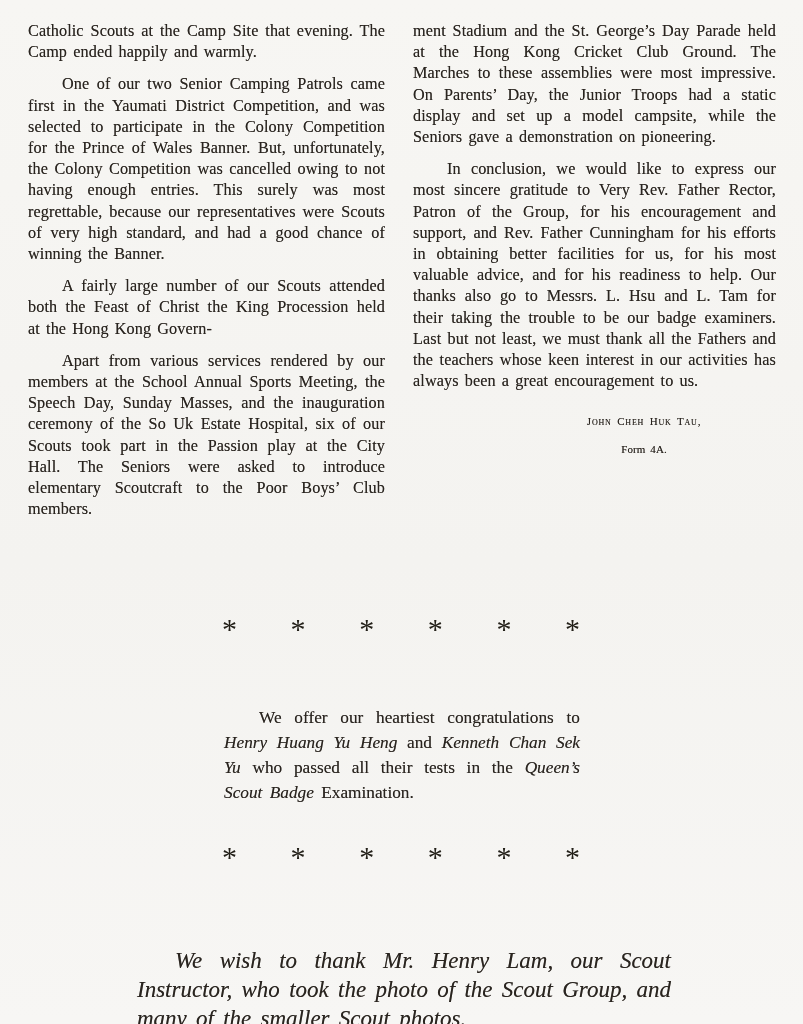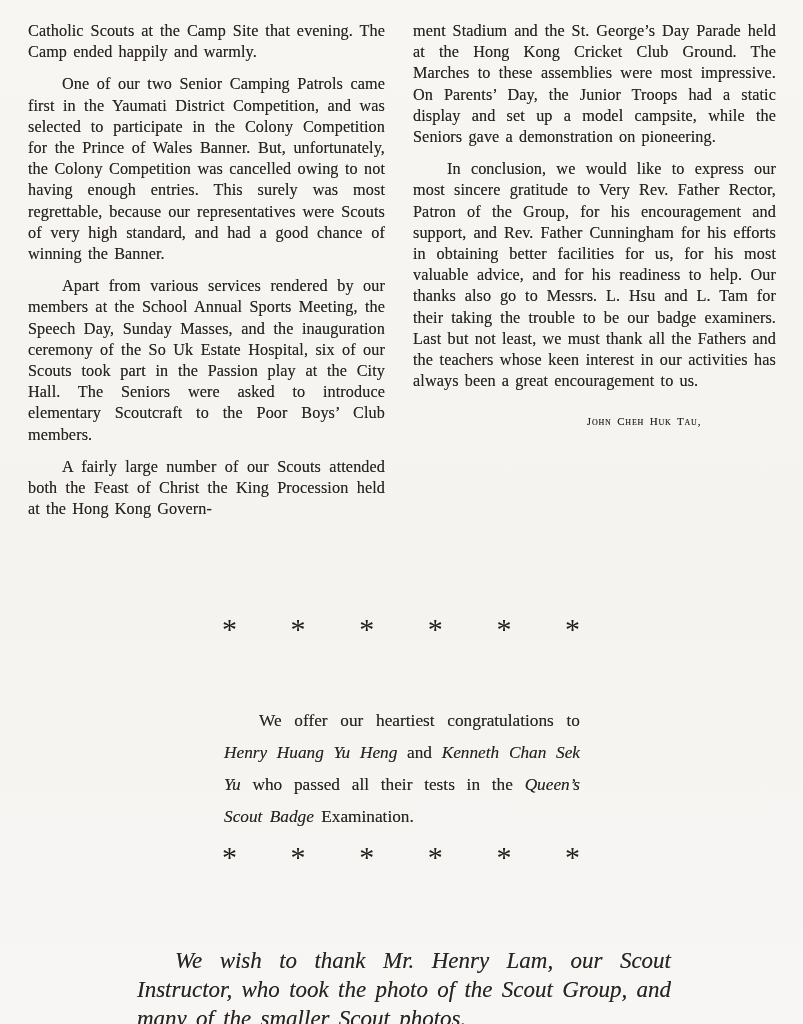--- a/index.html
+++ b/index.html
@@ -60,21 +60,21 @@
     color: #232019;
   }
   .divider-top    { top: 614px; }
   .divider-bottom { top: 842px; }
   .congrats {
     position: absolute;
     left: 224px;
     top: 688px;
     width: 356px;
     font-size: 17.3px;
-    line-height: 32px;
+    line-height: 25px;
     text-align: justify;
     text-indent: 35px;
     word-spacing: 3px;
     text-shadow: 0 0 0.4px rgba(41,36,31,0.5);
   }
   .congrats i { font-style: italic; }
   .photo-credit {
     position: absolute;
     left: 137px;
     top: 923px;
@@ -88,28 +88,29 @@
     text-shadow: 0 0 0.4px rgba(41,36,31,0.5);
   }
 </style>
 </head>
 <body>
 
 <div class="columns">
   <div class="col col-left">
     <p class="continued">Catholic Scouts at the Camp Site that evening.  The Camp ended happily and warmly.</p>
     <p>One of our two Senior Camping Patrols came first in the Yaumati District Competition, and was selected to participate in the Colony Competition for the Prince of Wales Banner.  But, unfortunately, the Colony Competition was cancelled owing to not having enough entries.  This surely was most regrettable, because our representatives were Scouts of very high standard, and had a good chance of winning the Banner.</p>
+    <p>A fairly large number of our Scouts attended both the Feast of Christ the King Procession held at the Hong Kong Govern-</p>
     <p>Apart from various services rendered by our members at the School Annual Sports Meeting, the Speech Day, Sunday Masses, and the inauguration ceremony of the So Uk Estate Hospital, six of our Scouts took part in the Passion play at the City Hall.  The Seniors were asked to introduce elementary Scoutcraft to the Poor Boys’ Club members.</p>
-    <p>A fairly large number of our Scouts attended both the Feast of Christ the King Procession held at the Hong Kong Govern-</p>
   </div>
   <div class="col col-right">
     <p class="continued">ment Stadium and the St. George’s Day Parade held at the Hong Kong Cricket Club Ground.  The Marches to these assemblies were most impressive.  On Parents’ Day, the Junior Troops had a static display and set up a model campsite, while the Seniors gave a demonstration on pioneering.</p>
     <p>In conclusion, we would like to express our most sincere gratitude to Very Rev. Father Rector, Patron of the Group, for his encouragement and support, and Rev. Father Cunningham for his efforts in obtaining better facilities for us, for his most valuable advice, and for his readiness to help.  Our thanks also go to Messrs. L. Hsu and L. Tam for their taking the trouble to be our badge examiners.  Last but not least, we must thank all the Fathers and the teachers whose keen interest in our activities has always been a great encouragement to us.</p>
     <div class="signature">
       <div class="sig-name">John Cheh Huk Tau,</div>
+      <div class="sig-form">Form 4A.</div>
     </div>
   </div>
 </div>
 
 <div class="divider divider-top">
   <span>*</span>
   <span>*</span>
   <span>*</span>
   <span>*</span>
   <span>*</span>

